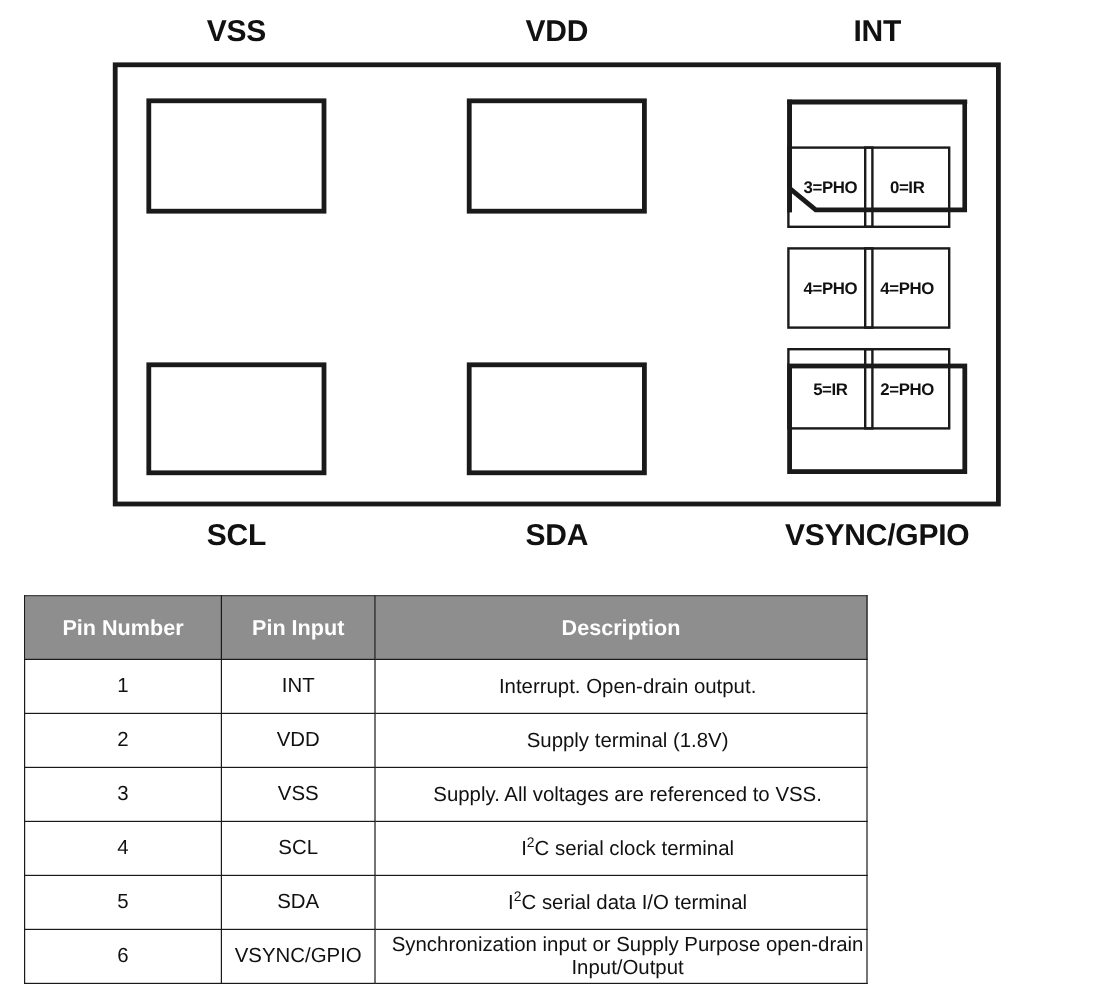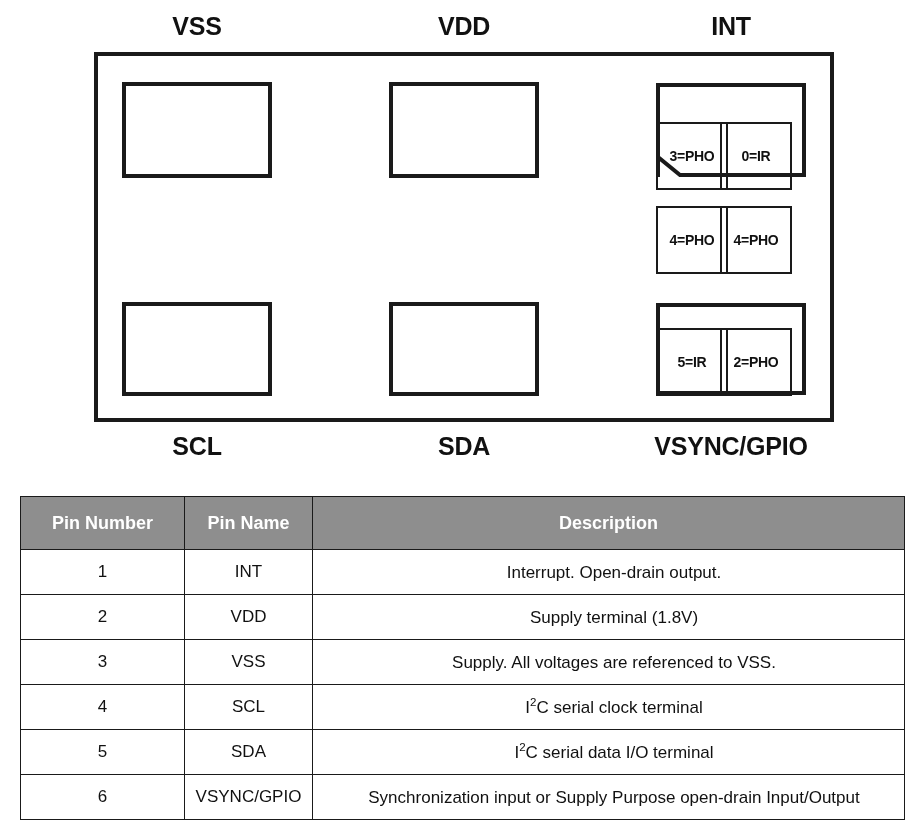--- a/index.html
+++ b/index.html
@@ -97,28 +97,28 @@
     font-size: 14px;
     font-weight: bold;
     letter-spacing: -0.3px;
     color: #111111;
     white-space: nowrap;
   }
   .cell-c0 { left: 0px; }
   .cell-c1 { left: 64px; }
   .cell-r0 { top: 0px; }
   .cell-r1 { top: 84px; }
-  .cell-r2 { top: 168px; margin-top: 38px; }
+  .cell-r2 { top: 168px; }
 
   
   #pin-table {
     position: absolute;
     left: 20px;
     top: 496px;
-    width: 885px;
+    width: 703px;
     border-collapse: collapse;
     table-layout: fixed;
     background: #ffffff;
   }
   #pin-table th, #pin-table td {
     border: 1px solid #1a1a1a;
     padding: 0;
     vertical-align: middle;
   }
   #pin-table thead th {
@@ -186,21 +186,21 @@
 
   <div class="pin-label" style="left:197px; top:432px;">SCL</div>
   <div class="pin-label" style="left:464px; top:432px;">SDA</div>
   <div class="pin-label" style="left:731px; top:432px;">VSYNC/GPIO</div>
 </div>
 
 <table id="pin-table">
   <thead>
     <tr>
       <th class="col-num">Pin Number</th>
-      <th class="col-name">Pin Name</th>
+      <th class="col-name">Pin Input</th>
       <th class="col-desc" style="text-align:center; padding-left:0 !important;">Description</th>
     </tr>
   </thead>
   <tbody>
     <tr>
       <td class="col-num">1</td>
       <td class="col-name">INT</td>
       <td class="col-desc">
         <span></span><sup></sup><span>Interrupt. Open-drain output.</span>
       </td>

